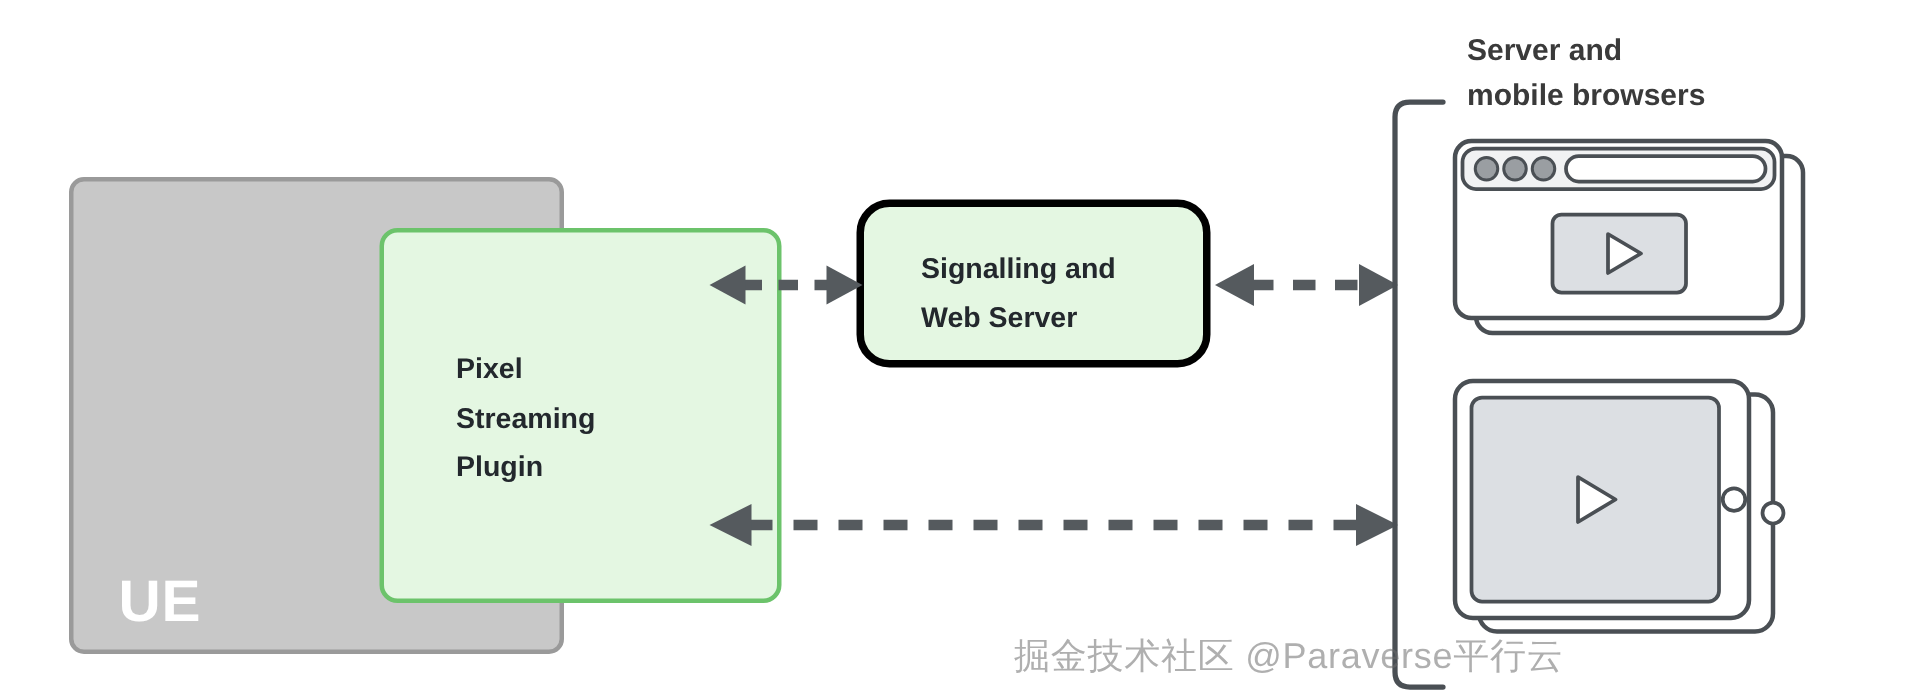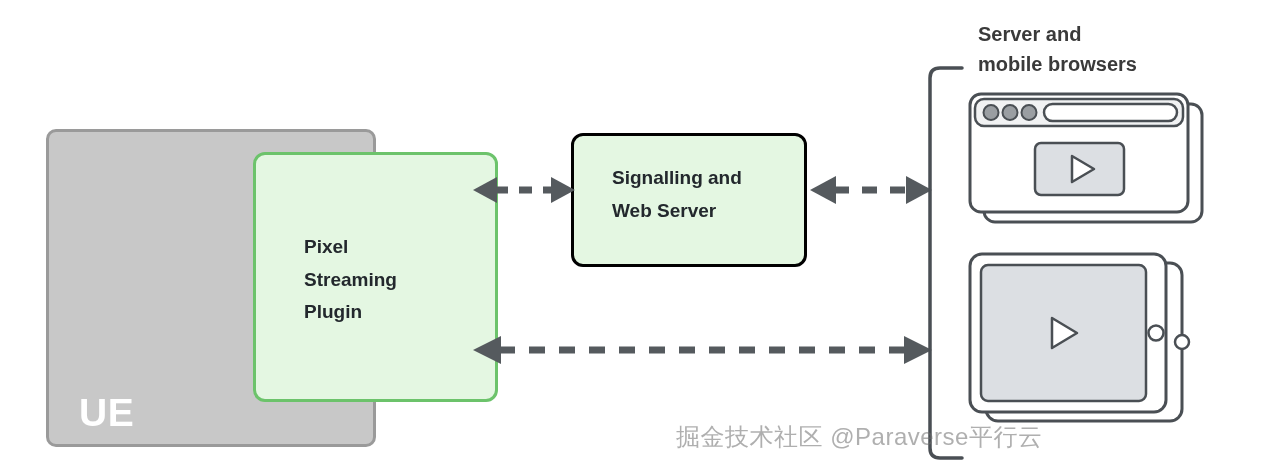--- a/index.html
+++ b/index.html
@@ -22,39 +22,38 @@
   #ue-box {
     position: absolute;
     left: 46px;
     top: 118px;
     width: 330px;
     height: 318px;
     background: #c8c8c8;
     border: 3px solid #9a9a9a;
     border-radius: 10px;
     box-sizing: border-box;
-    margin-top: 11px;
   }
   #ue-label {
     position: absolute;
     left: 30px;
     bottom: 12px;
     color: #ffffff;
     font-size: 39px;
     font-weight: bold;
     letter-spacing: 0.5px;
     line-height: 1;
   }
 
   
   #psp-box {
     position: absolute;
     left: 253px;
     top: 152px;
-    width: 245px;
+    width: 268px;
     height: 250px;
     background: #e4f7e2;
     border: 3px solid #6cc36b;
     border-radius: 12px;
     box-sizing: border-box;
   }
   #psp-label {
     position: absolute;
     left: 48px;
     top: 76px;
@@ -64,24 +63,24 @@
     line-height: 1.72;
     white-space: pre-line;
   }
 
   
   #sws-box {
     position: absolute;
     left: 571px;
     top: 133px;
     width: 236px;
-    height: 134px;
+    height: 112px;
     background: #e4f7e2;
-    border: 3px solid #000000;
-    border-radius: 12px;
+    border: 5px solid #000000;
+    border-radius: 22px;
     box-sizing: border-box;
   }
   #sws-label {
     position: absolute;
     left: 38px;
     top: 26px;
     font-size: 19px;
     font-weight: bold;
     color: #23282d;
     line-height: 1.72;

